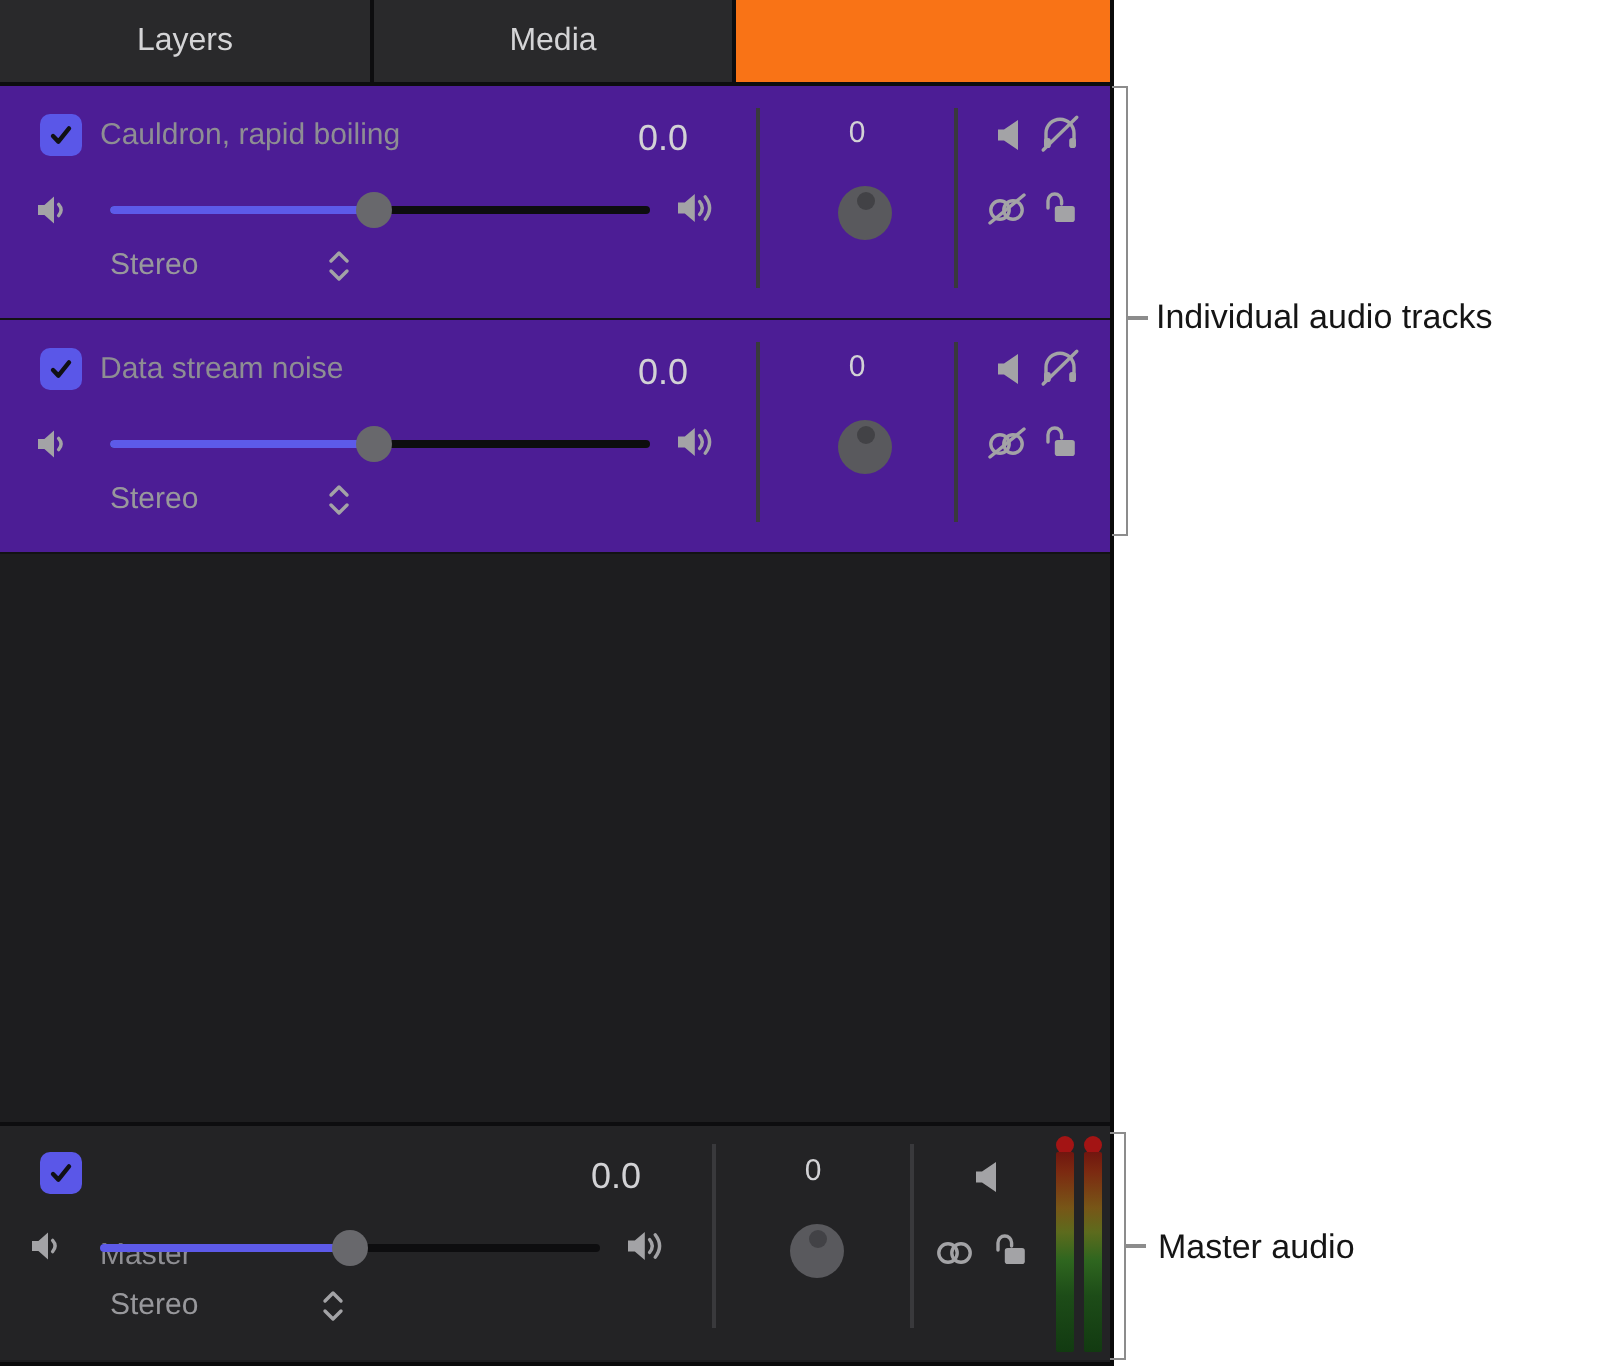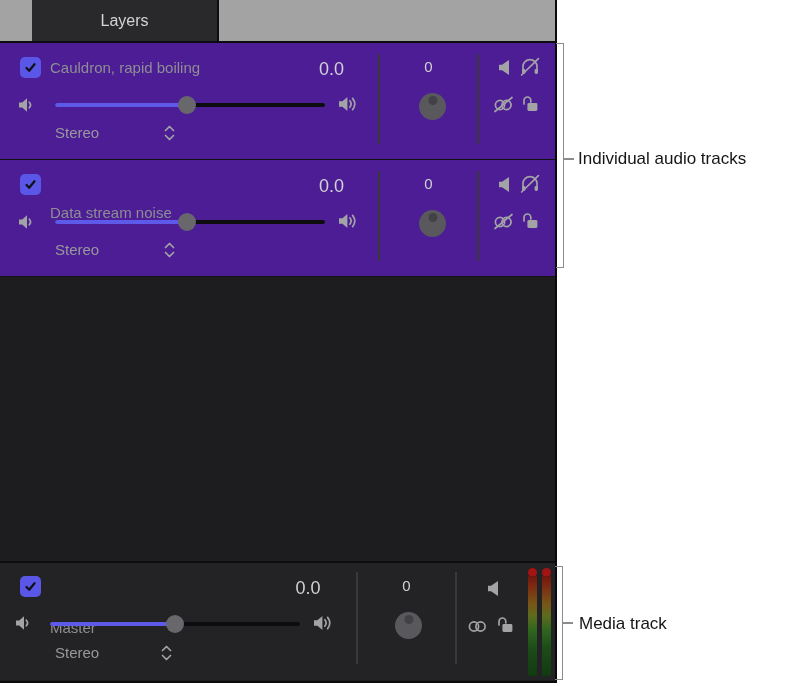--- a/index.html
+++ b/index.html
@@ -4,21 +4,21 @@
 <style>
   html,body{margin:0;padding:0;background:#fff;}
   .canvas{position:relative;width:806px;height:686px;background:#ffffff;
           font-family:"Liberation Sans",sans-serif;overflow:hidden;}
 
   
   .panel{position:absolute;left:0;top:0;width:555px;height:681px;background:#1d1d1f;
          border-right:2px solid #0a0a0a;border-bottom:2px solid #0a0a0a;box-sizing:content-box;}
 
   
-  .tabbar{display:flex;height:41px;border-bottom:2px solid #0d0d0f;background:#a3a3a3;padding-left:32px;}
+  .tabbar{display:flex;height:41px;border-bottom:2px solid #0d0d0f;background:#f97316;}
   .tab{display:flex;align-items:center;justify-content:center;font-size:16px;color:#d4d4d6;cursor:default;}
   .tab-layers{width:185px;background:#29292b;border-right:2px solid #0d0d0f;}
   .tab-media{width:179px;background:#29292b;border-right:2px solid #0d0d0f;}
   .tab-audio{flex:1;background:#1c1c1e;color:#5f5cf0;}
 
   
   .row{position:relative;height:116px;background:#4c1d95;border-bottom:1px solid #121214;box-sizing:content-box;}
   .spacer{height:284px;background:#1d1d1f;border-bottom:2px solid #0d0d0f;}
   .row-master{position:relative;height:117px;background:#232325;}
 
@@ -59,20 +59,21 @@
 </style>
 </head>
 <body>
 
 <div class="canvas">
 
   <div class="panel">
 
     <div class="tabbar">
       <div class="tab tab-layers">Layers</div>
+      <div class="tab tab-media">Media</div>
     </div>
 
     <div class="row">
       <div class="cb" style="left:20px;top:14px;">
         <svg width="13" height="13" viewBox="0 0 13 13">
           <polyline points="2.5,7 5.2,9.8 10.5,3.2" fill="none" stroke="#101014" stroke-width="2.2" stroke-linecap="round" stroke-linejoin="round"></polyline>
         </svg>
       </div>
       <div class="track-name" style="left:50px;top:16px;">Cauldron, rapid boiling</div>
       <div class="vol-value" style="left:300px;top:16px;width:63px;">0.0</div>
@@ -136,21 +137,21 @@
         </svg>
       </span>
     </div>
 
     <div class="row">
       <div class="cb" style="left:20px;top:14px;">
         <svg width="13" height="13" viewBox="0 0 13 13">
           <polyline points="2.5,7 5.2,9.8 10.5,3.2" fill="none" stroke="#101014" stroke-width="2.2" stroke-linecap="round" stroke-linejoin="round"></polyline>
         </svg>
       </div>
-      <div class="track-name" style="left:50px;top:16px;margin-top:28px;">Data stream noise</div>
+      <div class="track-name" style="left:50px;top:16px;">Data stream noise</div>
       <div class="vol-value" style="left:300px;top:16px;width:63px;">0.0</div>
 
       <span class="icon" style="left:17px;top:53px;">
         <svg width="18" height="18" viewBox="0 0 18 18">
           <path class="icf" d="M2 6.5h3.2L10 2.2v13.6L5.2 11.5H2z"></path>
           <path class="ic" d="M12.3 6.2q2.5 2.8 0 5.6"></path>
         </svg>
       </span>
       <div class="slider" style="left:55px;top:60px;width:270px;">
         <div class="fill" style="width: 49%;">
@@ -273,15 +274,15 @@
       <div class="meter" style="left:542px;top:13px;"></div>
     </div>
   </div>
 
   <div class="bracket" style="left:556px;top:43px;width:8px;height:225px;"></div>
   <div class="tick" style="left:564px;top:158px;width:10px;"></div>
   <div class="note" style="left:578px;top:149px;">Individual audio tracks</div>
 
   <div class="bracket" style="left:555px;top:566px;width:8px;height:114px;"></div>
   <div class="tick" style="left:563px;top:622px;width:10px;"></div>
-  <div class="note" style="left:579px;top:614px;">Media track</div>
+  <div class="note" style="left:579px;top:614px;">Master audio</div>
 
 </div>
 
 </body></html>

